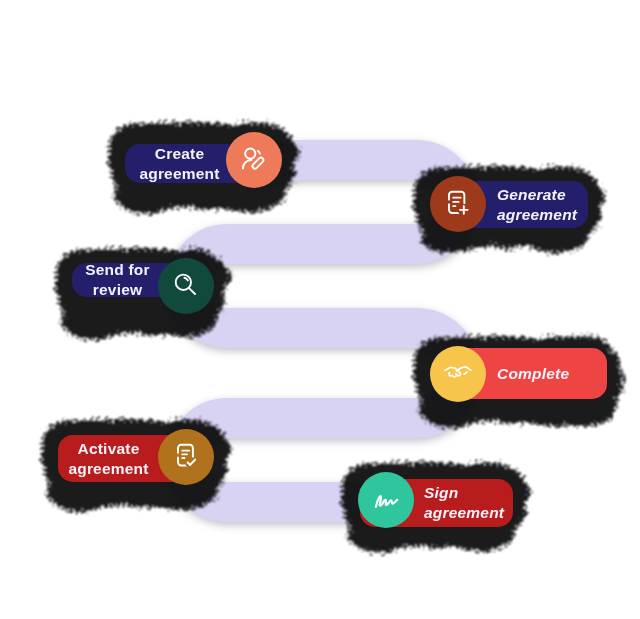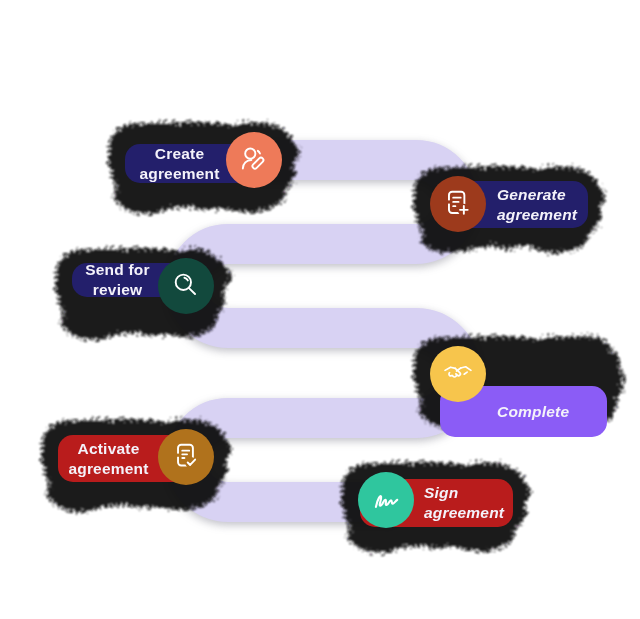--- a/index.html
+++ b/index.html
@@ -121,21 +121,21 @@
     <svg viewBox="0 0 32 32">
       <g class="icon-stroke">
         <circle cx="13.5" cy="12.5" r="7.2"></circle>
         <path d="M14.5 8.2 a4.6 4.6 0 0 1 3.2 2.6"></path>
         <path d="M18.8 18 L24.5 23.5"></path>
       </g>
     </svg>
   </div>
 
   <div class="step-shadow s4-shadow"></div>
-  <div class="pill left s4-pill" style="background: #8b5cf6; margin-top: 38px;">
+  <div class="pill left s4-pill" style="background: #ef4444;">
     <span>Complete</span>
   </div>
   <div class="badge s4-badge" style="background: rgb(247, 197, 76);">
     <svg viewBox="0 0 32 32">
       <g class="icon-stroke" style="stroke-width:1.6">
         <path d="M3.8 12.6 L9 9.6 l4.4 1.1"></path>
         <path d="M28.2 12.6 L23.2 9.2 l-4.6 1.2"></path>
         <path d="M13.4 10.7 l4.3 3.9 a1.7 1.7 0 1 1 -2.4 2.5 l-1.3 -1.2 a1.7 1.7 0 1 1 -2.5 2.4 l-1.1 -1 a1.7 1.7 0 1 1 -2.3 -2.5"></path>
         <path d="M18.6 10.4 l-4 2.8"></path>
         <path d="M21.8 16.2 l2.8 -2"></path>

